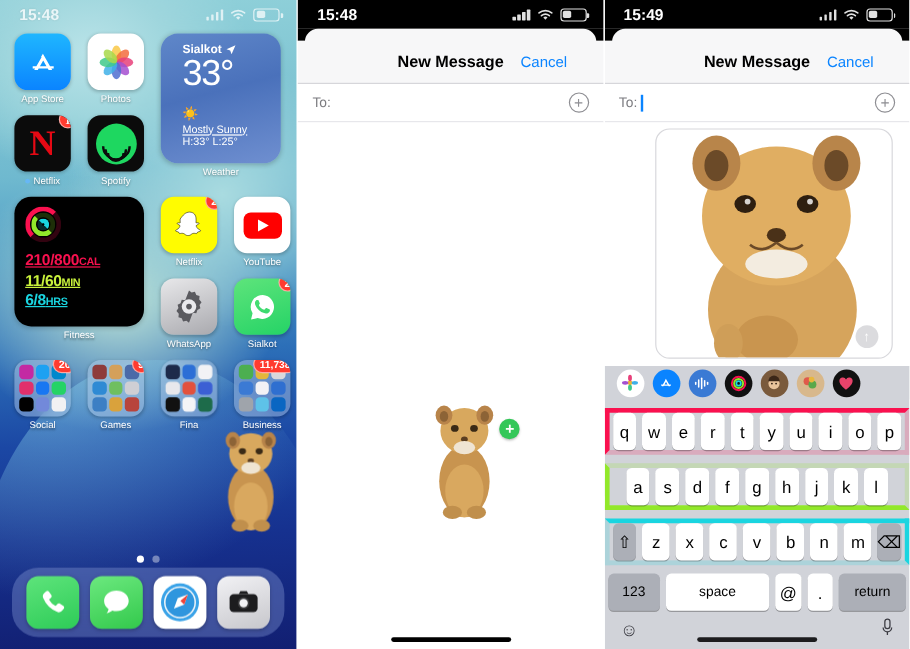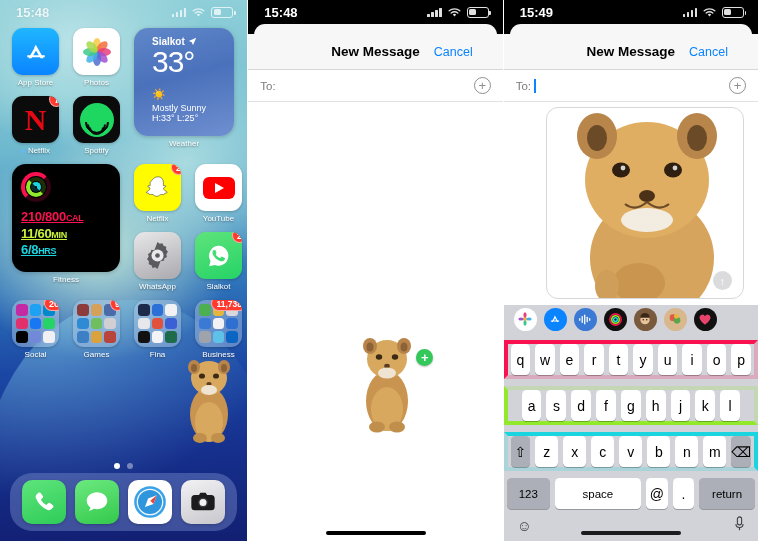--- a/index.html
+++ b/index.html
@@ -75,21 +75,21 @@
   .ic-wa{background:linear-gradient(160deg,#5ee47b,#25d366);}
   .folder{background:rgba(190,210,235,.42);backdrop-filter:blur(4px);padding:4px;justify-content:flex-end;}
   .folder .mini{display:grid;grid-template-columns:repeat(3,1fr);grid-template-rows:repeat(3,1fr);gap:2px;width:100%;height:100%;}
   .folder .mini span{border-radius:3.5px;display:block;}
 
   .widget { border-radius:14px; box-shadow:0 1px 4px rgba(0,0,0,.22); position:relative; overflow:hidden;}
   .w-weather{ width:100px;height:108px; padding:8px 18px;
      background:linear-gradient(165deg,#5f87c9 0%,#4a71bb 45%,#6f8fd0 100%); color:#fff;}
   .w-weather .loc{font-size:10px;font-weight:600;display:flex;align-items:center;gap:3px;}
   .w-weather .temp{font-size:30px;font-weight:300;line-height:1.05;margin-top:-1px;letter-spacing:-1px;}
-  .w-weather .cond{font-size:9px;font-weight:500;margin-top:2px;}
+  .w-weather .cond{font-size:9px;font-weight:500;margin-top:2px;text-decoration:underline;}
   .w-weather .hl{font-size:9px;font-weight:500;}
   .w-weather .sun{font-size:11px;margin-top:10px;}
   .w-fitness{ width:108px;height:108px; background:#000; padding:8px 9px;}
   .rings{width:30px;height:30px;position:relative;margin-bottom:7px;}
   .rings i{position:absolute;border-radius:50%;}
   .r1{inset:0;border:4px solid #fa114f;border-right-color:rgba(250,17,79,.2);border-bottom-color:rgba(250,17,79,.2);}
   .r2{inset:5px;border:4px solid #92e82a;border-top-color:rgba(146,232,42,.2);border-right-color:rgba(146,232,42,.2);}
   .r3{inset:10px;border:4px solid #1ad5e0;border-left-color:rgba(26,213,224,.2);border-bottom-color:rgba(26,213,224,.2);}
   .w-fitness .line{font-size:13px;font-weight:600;line-height:1.28;letter-spacing:-.3px;text-decoration:underline;}
   .w-fitness .line small{font-size:9px;}

